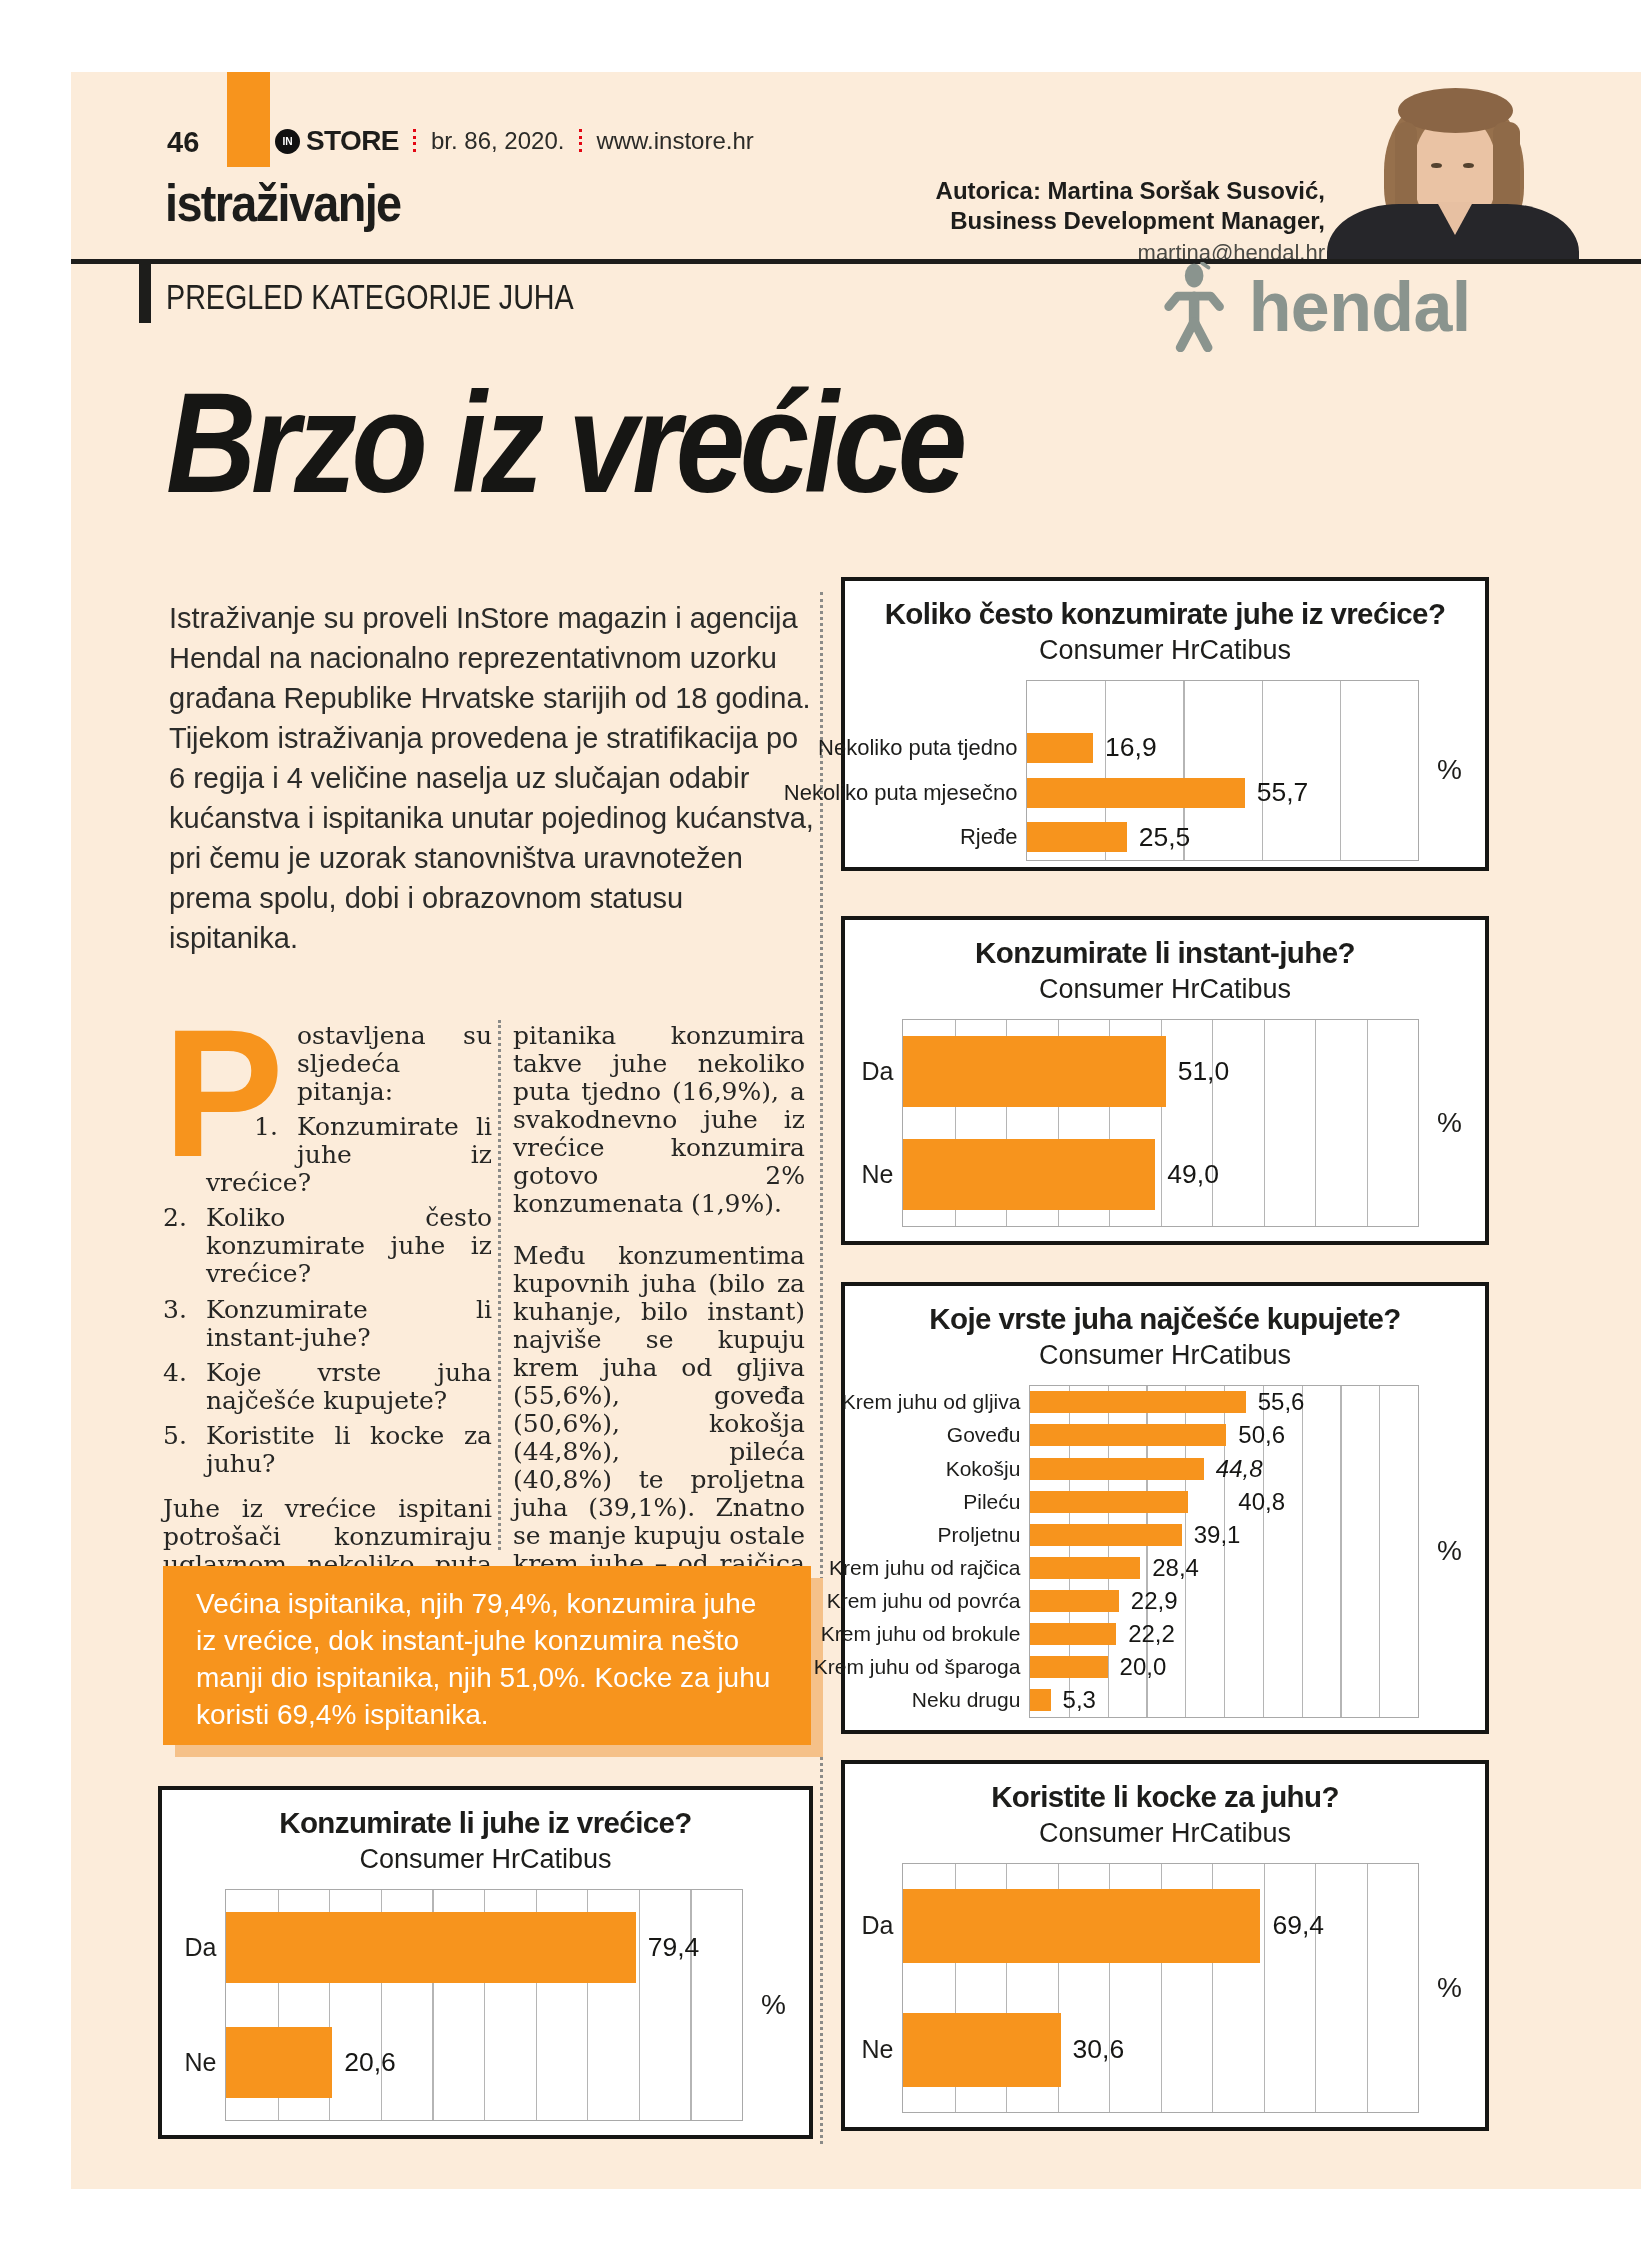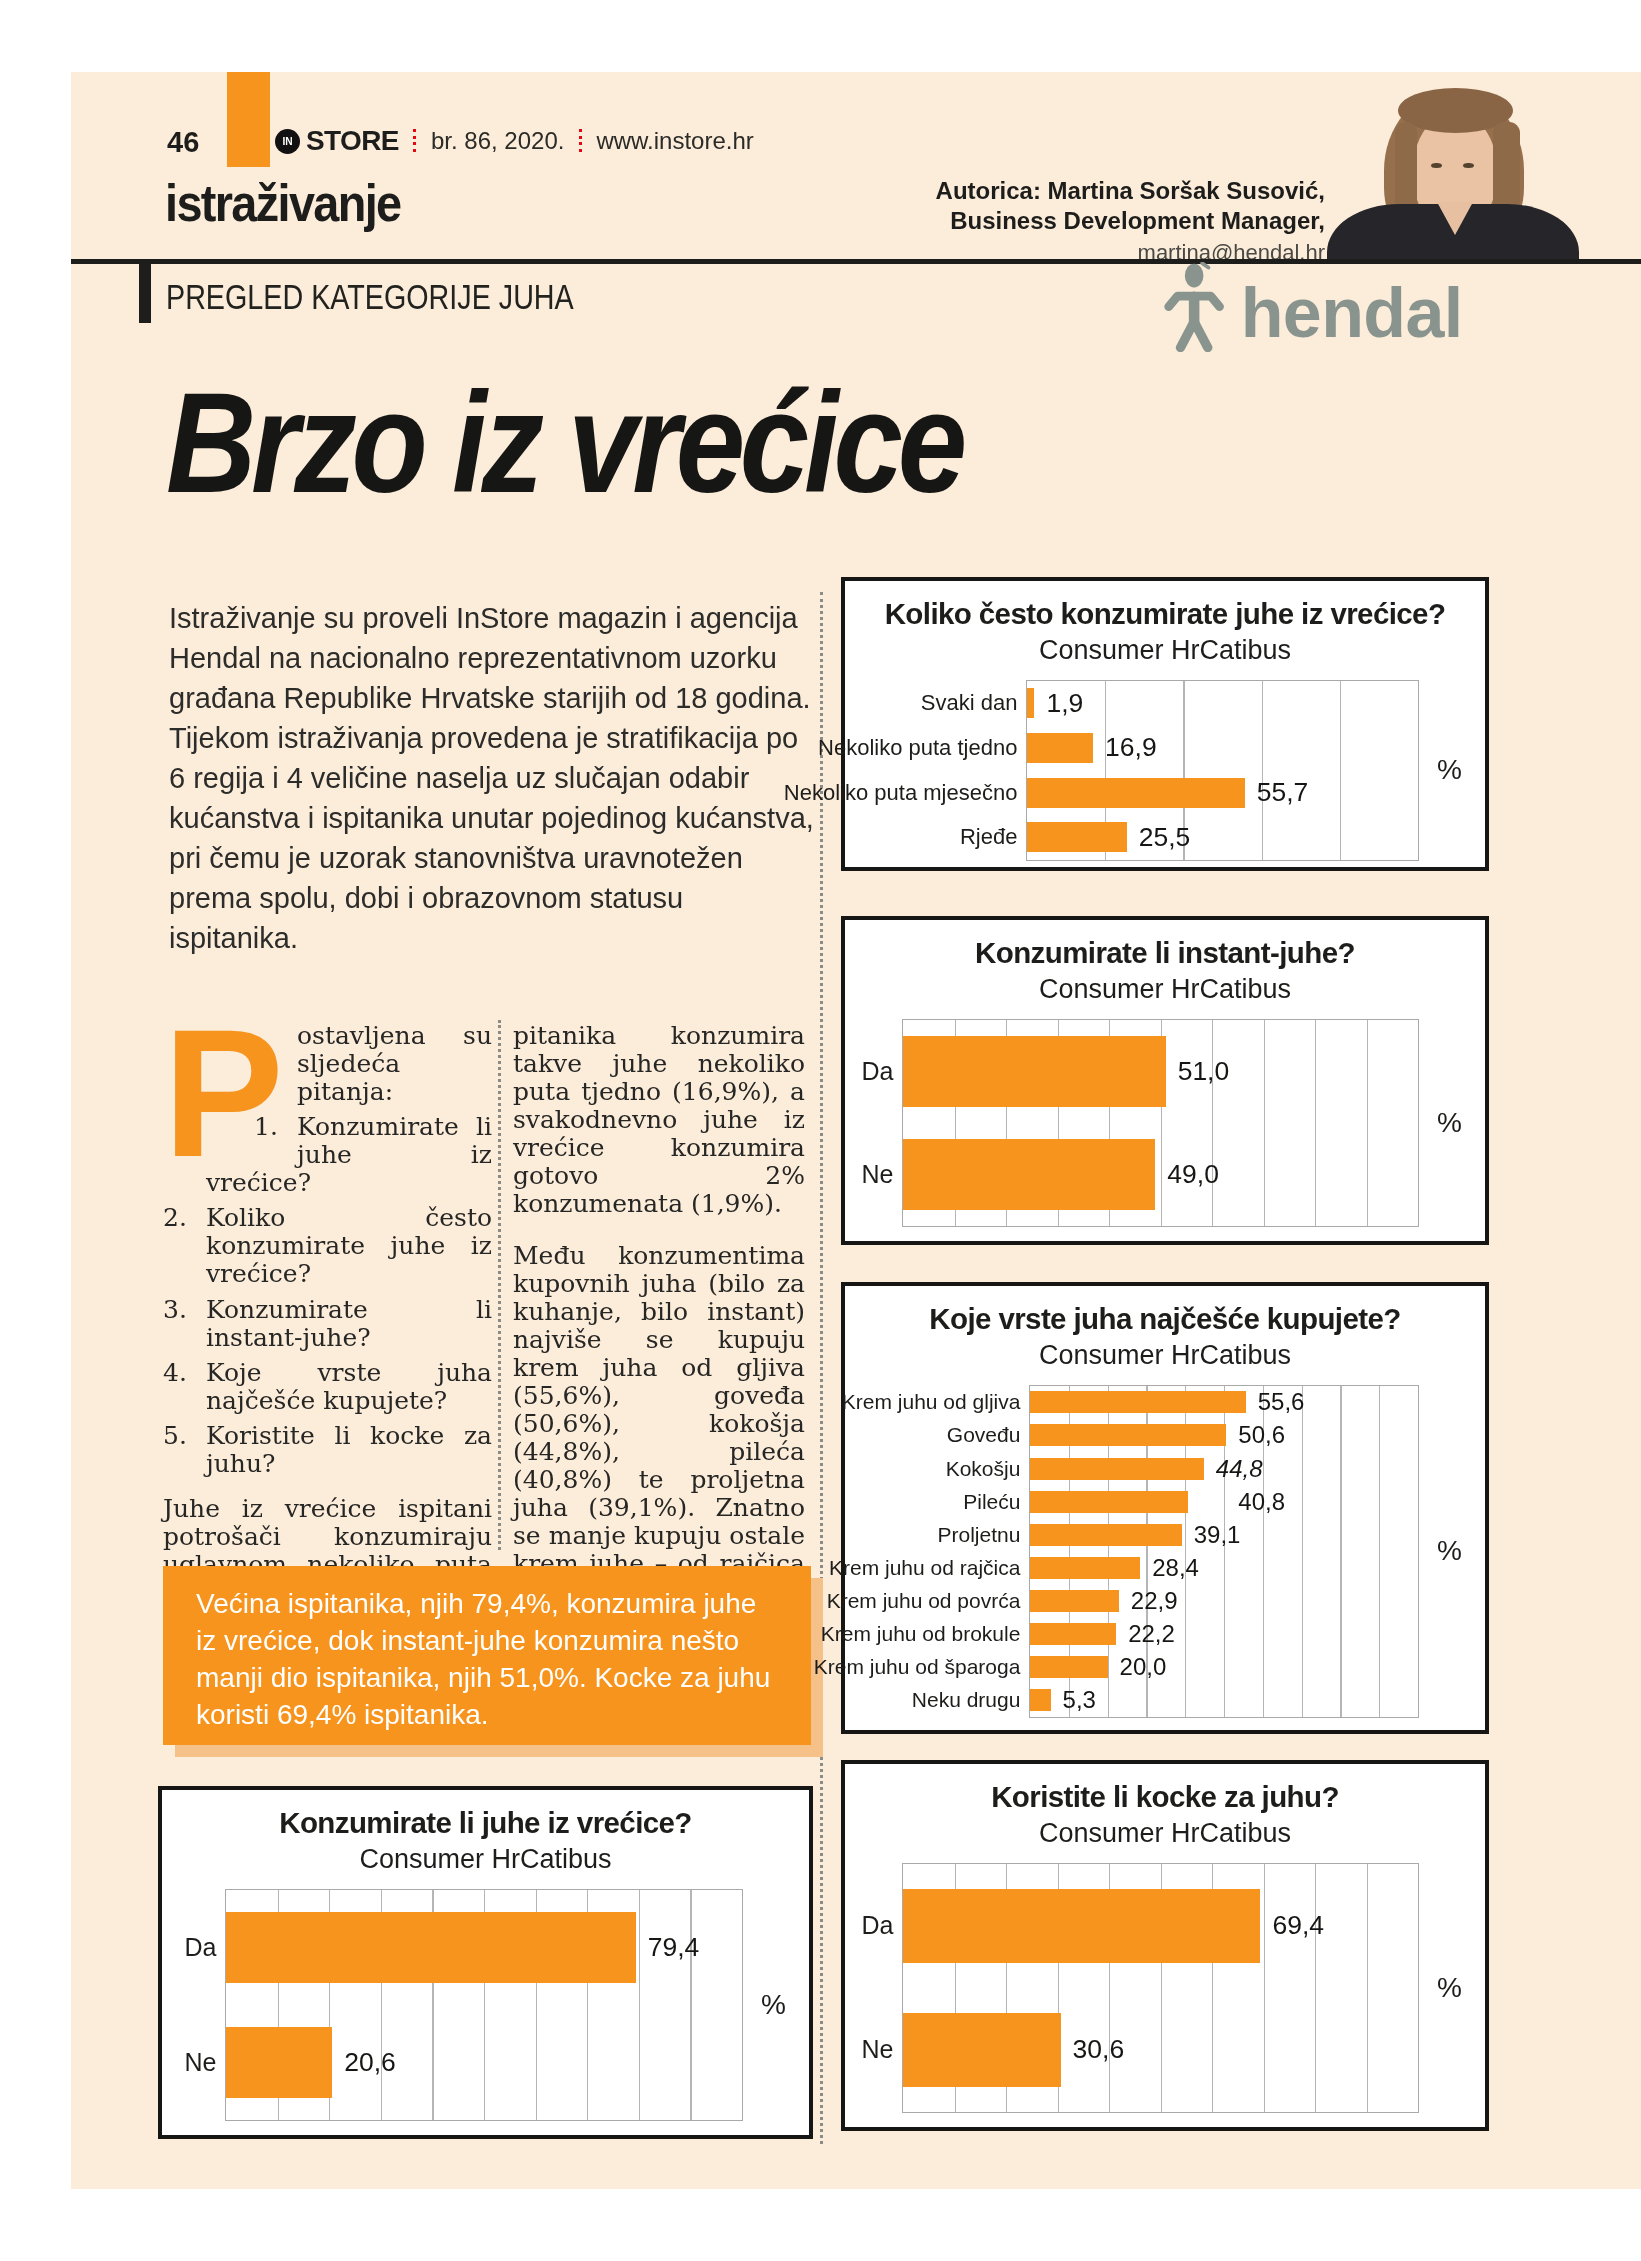--- a/index.html
+++ b/index.html
@@ -29,21 +29,21 @@
   .photo .sideR{position:absolute;left:166px;top:35px;width:26.5px;height:127px;background:#8f6a48;border-radius:11px;}
   .photo .eye{position:absolute;width:11px;height:5.4px;background:#54422f;border-radius:50%;top:76px;}
   .photo .mouth{position:absolute;left:116px;top:118px;width:26.5px;height:6px;background:#c07a6d;border-radius:4.8px;}
   .photo .jacket{position:absolute;left:0;bottom:0;width:252px;height:55px;background:#26262a;border-radius:72px 72px 0 0/48px 48px 0 0;}
   .photo .chest{position:absolute;left:110px;bottom:24px;width:36px;height:33px;background:#e7c0a2;clip-path:polygon(0 0,100% 0,50% 100%);}
 
   .black-rule{left:0;top:187px;width:100%;height:4.8px;background:#1d1d1b;}
   .kicker-bar{left:68px;top:187px;width:11.5px;height:64px;background:#1d1d1b;}
   .kicker{left:95px;top:205px;font-size:35px;font-weight:400;color:#22221f;transform:scaleX(.82);transform-origin:left top;white-space:nowrap;}
 
-  .hendal{left:1091px;top:190px;display:flex;align-items:flex-end;}
+  .hendal{left:1091px;top:190px;display:flex;align-items:center;gap:8px;}
   .hendal svg{width:63px;height:90px;}
   .hendal .word{font-size:70px;font-weight:bold;color:#8a948e;letter-spacing:-0.6px;margin-left:15.7px;line-height:78px;}
 
   .headline{left:95px;top:300px;font-size:142px;font-weight:900;font-style:italic;letter-spacing:-6px;line-height:1;color:#161614;transform:scaleX(.88);transform-origin:left top;white-space:nowrap;}
 
   .intro{left:98px;top:526px;width:650px;font-size:29px;line-height:40px;color:#2c2c2a;}
 
   .dotted-v{width:0;border-left:3px dotted #8b8b88;}
   .dv1{left:749px;top:520px;height:1552px;}
   .dv2{left:427px;top:948px;height:530px;}
@@ -163,25 +163,20 @@
 
   <div class="chart" id="chart-0">
       <div class="c-title">Koliko često konzumirate juhe iz vrećice?</div>
       <div class="c-sub">Consumer HrCatibus</div>
       <div class="c-wrap" style="margin-left: 181px; margin-right: 66px; height: 181px;">
         <div class="c-plot">
           <div class="gridline" style="left: 20%;"></div>
           <div class="gridline" style="left: 40%;"></div>
           <div class="gridline" style="left: 60%;"></div>
           <div class="gridline" style="left: 80%;"></div>
-          <div class="c-row" style="top: 0%; height: 25%;">
-            <span class="c-cat" style="font-size: 22px;">Svaki dan</span>
-            <div class="c-bar" style="width: 1.9%; height: 30px;"></div>
-            <span class="c-val" style="font-size: 26.5px;">1,9</span>
-          </div>
           <div class="c-row" style="top: 25%; height: 25%;">
             <span class="c-cat" style="font-size: 22px;">Nekoliko puta tjedno</span>
             <div class="c-bar" style="width: 16.9%; height: 30px;"></div>
             <span class="c-val" style="font-size: 26.5px;">16,9</span>
           </div>
           <div class="c-row" style="top: 50%; height: 25%;">
             <span class="c-cat" style="font-size: 22px;">Nekoliko puta mjesečno</span>
             <div class="c-bar" style="width: 55.7%; height: 30px;"></div>
             <span class="c-val" style="font-size: 26.5px;">55,7</span>
           </div>

